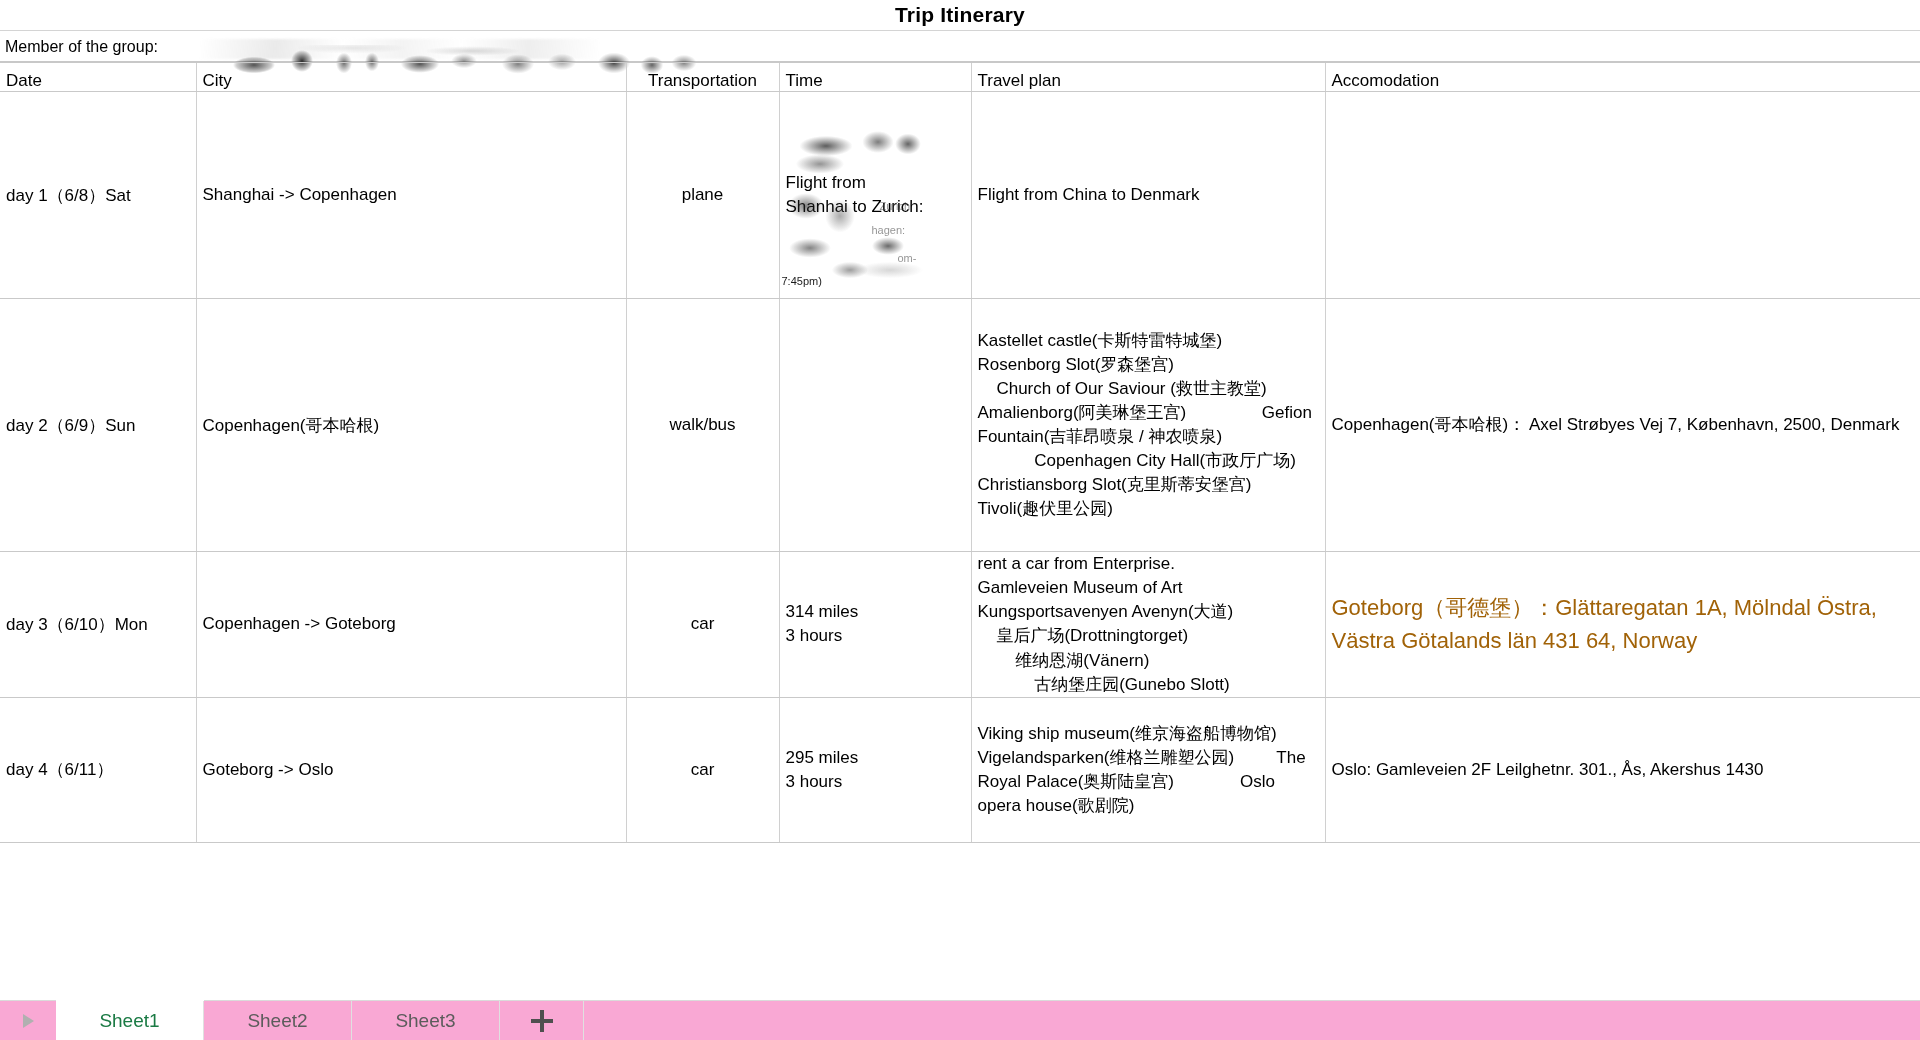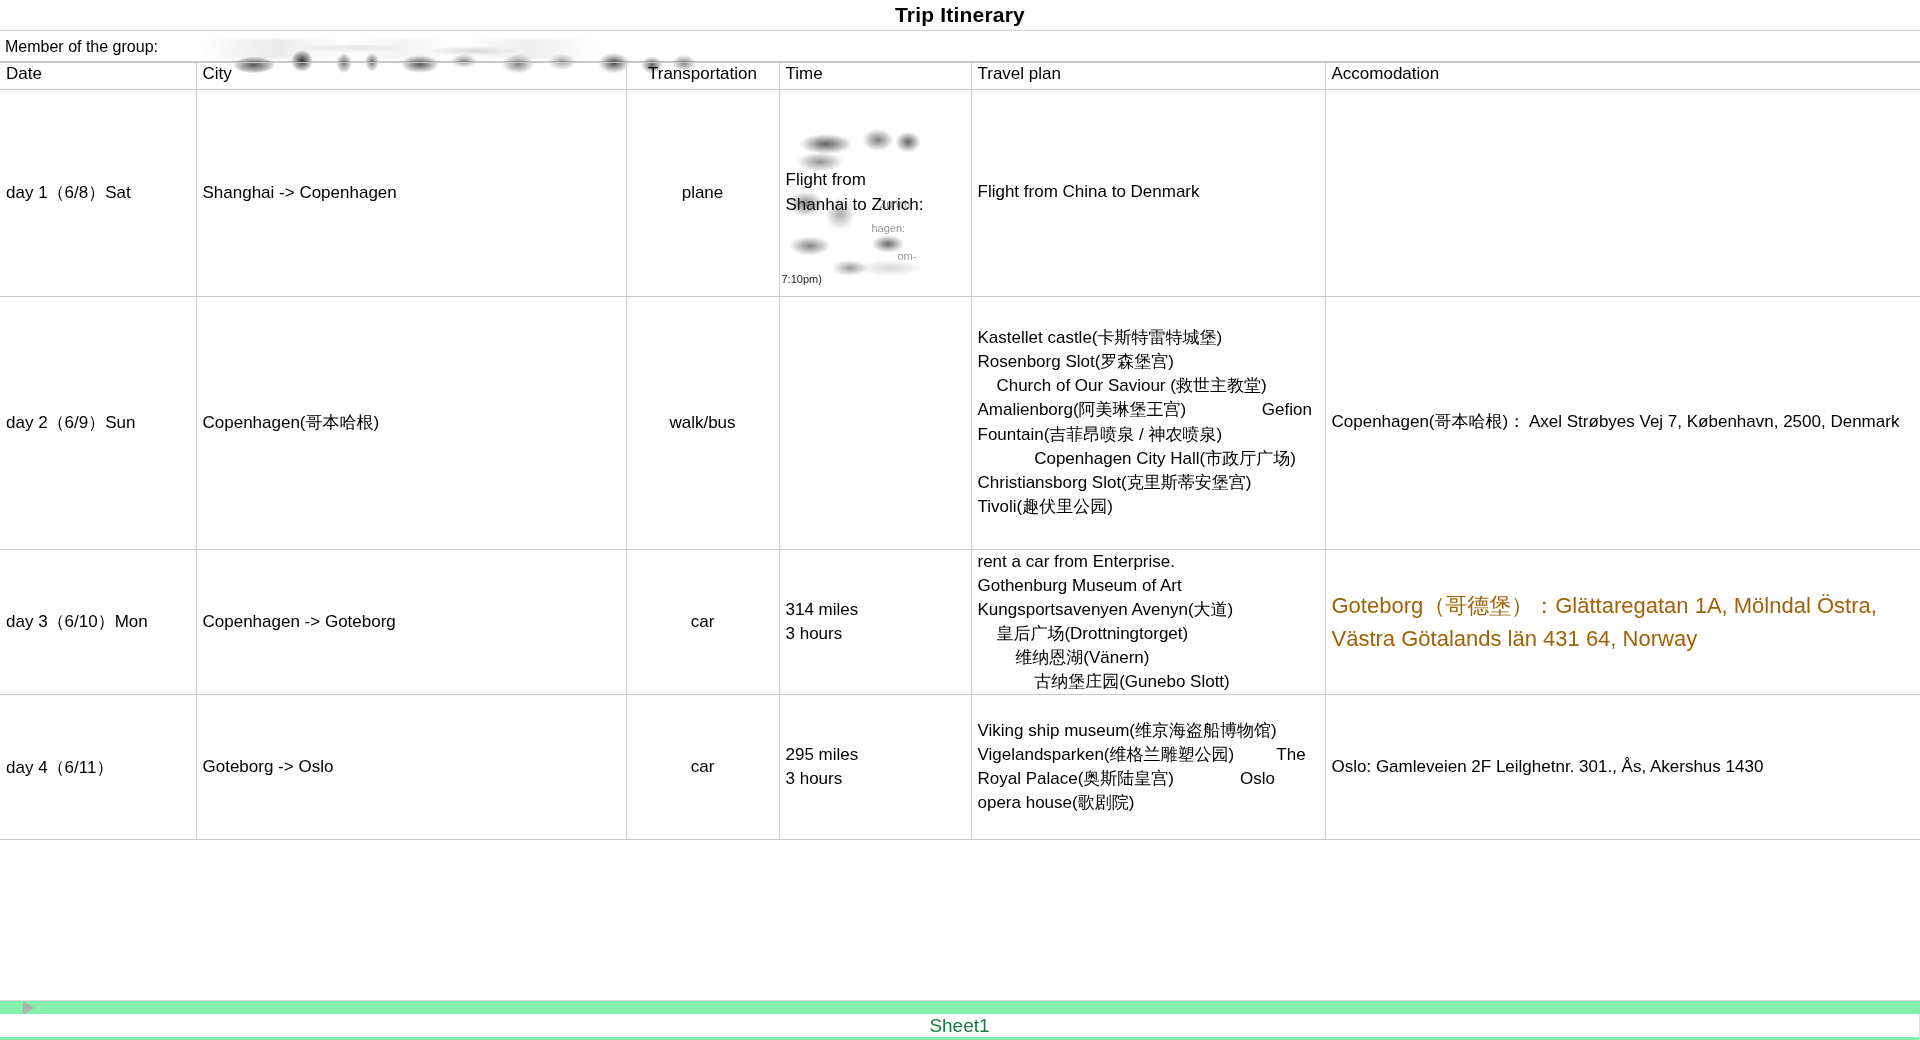--- a/index.html
+++ b/index.html
@@ -107,21 +107,21 @@
   }
   table.sheet td {
     border-right: 1px solid #d0d0d0;
     border-bottom: 1px solid #c9c9c9;
     vertical-align: middle;
     padding: 0 6px;
     overflow: hidden;
   }
   table.sheet tr.header-row td {
     vertical-align: top;
-    padding-top: 1px;
+    padding-top: 8px;
     height: 26px;
     border-bottom: 1px solid #c9c9c9;
   }
   td.col-date   { width: 196px; }
   td.col-city   { width: 430px; }
   td.col-trans  { width: 153px; text-align: center; }
   td.col-time   { width: 192px; }
   td.col-plan   { width: 354px; }
   td.col-accom  { width: 595px; border-right: 1px solid #d0d0d0; }
 
@@ -169,25 +169,24 @@
     font-size: 22px;
     line-height: 1.5;
   }
 
   
   .tabbar {
     position: absolute;
     left: 0; bottom: 0;
     width: 1920px;
     height: 40px;
-    background: #86efac;
+    background: #f9a8d4;
     border-top: 1px solid #dadada;
     display: flex;
     align-items: stretch;
-    flex-direction: column;
   }
   .tab-nav {
     width: 56px;
     display: flex;
     align-items: center;
     justify-content: center;
   }
   .tri-right {
     width: 0; height: 0;
     border-left: 11px solid #b0b0b0;
@@ -260,21 +259,21 @@
         <td class="col-date">day 1（6/8）Sat</td>
         <td class="col-city">Shanghai -&gt; Copenhagen</td>
         <td class="col-trans">plane</td>
         <td class="col-time time-d1">
           <div class="cell-text">Flight from
 Shanhai to Zurich:</div>
           <div class="d1-scribble"></div>
           <div class="d1-ghost ghost-zurich">Zurich</div>
           <div class="d1-ghost ghost-hagen">hagen:</div>
           <div class="d1-ghost ghost-pm">om-</div>
-          <div class="d1-ghost" style="left:2px; top:183px; color:#1a1a1a;">7:10pm)</div>
+          <div class="d1-ghost" style="left:2px; top:183px; color:#1a1a1a;">7:45pm)</div>
         </td>
         <td class="col-plan">
           <div class="cell-text">Flight from China to Denmark</div>
         </td>
         <td class="col-accom"></td>
       </tr>
 
       <tr style="height:253px;">
         <td class="col-date">day 2（6/9）Sun</td>
         <td class="col-city">Copenhagen(哥本哈根)</td>
@@ -295,21 +294,21 @@
       <tr style="height:142px;">
         <td class="col-date">day 3（6/10）Mon</td>
         <td class="col-city">Copenhagen -&gt; Goteborg</td>
         <td class="col-trans">car</td>
         <td class="col-time">
           <div class="cell-text">314 miles
 3 hours</div>
         </td>
         <td class="col-plan valign-top">
           <div class="cell-text">rent a car from Enterprise.
-Gothenburg Museum of Art
+Gamleveien Museum of Art
 Kungsportsavenyen Avenyn(大道)
     皇后广场(Drottningtorget)
         维纳恩湖(Vänern)
             古纳堡庄园(Gunebo Slott)</div>
         </td>
         <td class="col-accom">
           <div class="cell-text accom-serif">Goteborg（哥德堡）：Glättaregatan 1A, Mölndal Östra, Västra Götalands län 431 64, Norway</div>
         </td>
       </tr>
 

